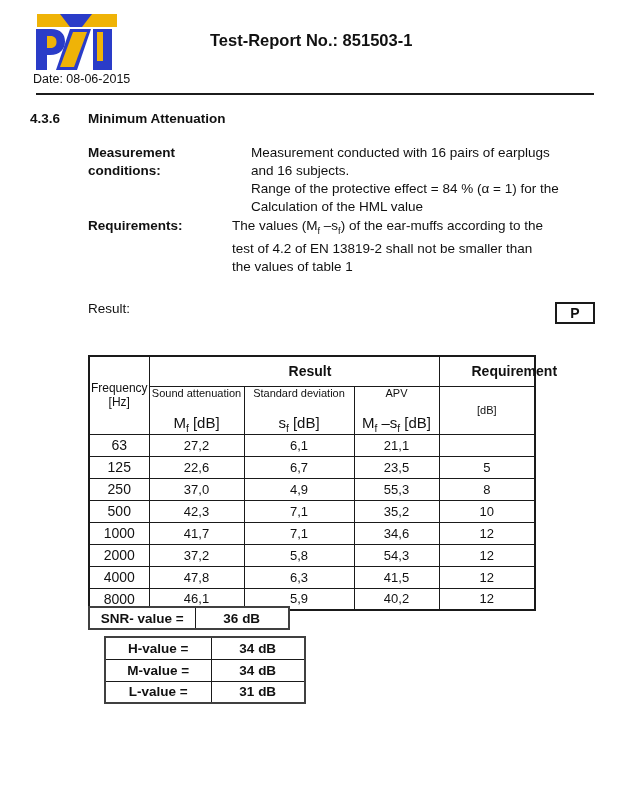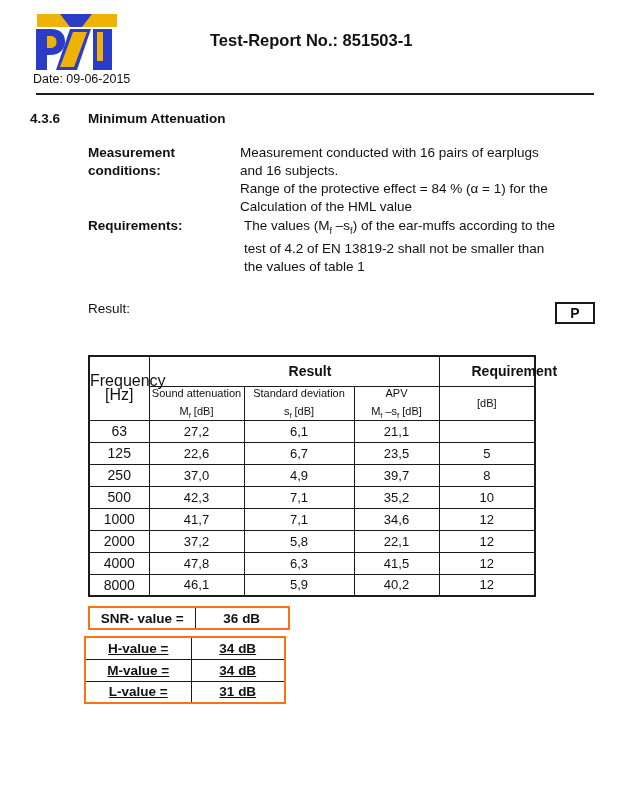--- a/index.html
+++ b/index.html
@@ -20,23 +20,23 @@
   .report-title{left:210px;top:31px;font-size:16.5px;font-weight:bold;white-space:nowrap;}
   .header-rule{left:36px;top:93px;width:558px;height:2px;background:#1c1c1c;}
 
   
   .sec-num{left:30px;top:111px;font-size:13.5px;font-weight:bold;}
   .sec-title{left:88px;top:111px;font-size:13.5px;font-weight:bold;white-space:nowrap;}
 
   .txt{font-size:13.5px;line-height:18px;white-space:nowrap;}
   .bold{font-weight:bold;}
   .meas-label{left:88px;top:144px;}
-  .meas-text{left:240px;top:144px;}
+  .meas-text{left:251px;top:144px;}
   .req-label{left:88px;top:217px;}
-  .req-text{left:244px;top:217px;}
+  .req-text{left:232px;top:217px;}
   .result-label{left:88px;top:301px;font-size:13.5px;font-weight:normal;}
 
   sub{font-size:0.68em;}
 
   .result-box{
     left:555px;top:302px;width:40px;height:22px;
     border:2px solid #1a1a1a;box-sizing:border-box;
     display:flex;align-items:center;justify-content:center;
     font-size:14px;font-weight:bold;
   }
@@ -44,50 +44,50 @@
   
   .att-table{left:88px;top:355px;}
   table{border-collapse:collapse;table-layout:fixed;background:#fff;}
   .att-table table{width:446px;}
   td,th{border:1px solid #1a1a1a;text-align:center;vertical-align:middle;padding:0;font-weight:normal;}
   .att-table table{border:2px solid #1a1a1a;}
   .row-h1{height:30px;}
   .row-h2{height:32px;}
   .row-data{height:22px;margin-left:43px;}
   .group-head{font-size:14px;font-weight:bold;padding-left:32px;}
-  .freq-head{font-size:16px;line-height:14px;}
+  .freq-head{font-size:12px;line-height:14px;}
   .sub-head{font-size:11px;line-height:13px;}
-  .sym-line{font-size:11px;margin-top:5px;}
+  .sym-line{font-size:15px;margin-top:14px;}
   .unit-head{font-size:11px;}
   .cell-freq{font-size:14px;}
   .cell-val{font-size:13px;}
 
   
   .snr-table{left:88px;top:606px;}
-  .hml-table{left:84px;top:636px;text-decoration:underline;}
-  .snr-table table,.hml-table table{width:200px;border:2px solid #f97316;}
+  .hml-table{left:104px;top:636px;}
+  .snr-table table,.hml-table table{width:200px;border:2px solid #404040;}
   .sum-row{height:22px;}
   .sum-cell{font-size:13.5px;font-weight:bold;}
 </style>
 </head>
 <body>
 
 <div class="page">
 
   <svg class="abs logo" viewBox="0 0 90 60" xmlns="http://www.w3.org/2000/svg">
     <rect x="5" y="1" width="80" height="13" fill="#efb307"></rect>
     <polygon points="28,1 60,1 50,14 38,14" fill="#2a3cc8"></polygon>
     <path d="M4,16 H19 C29,16 33,21.5 33,28.5 C33,36 28,42 18,42 H15 V57 H4 Z" fill="#2a3cc8"></path>
     <path d="M15,23 H18.5 C22.5,23 24.5,25.5 24.5,29 C24.5,32.5 22.5,35 18.5,35 H15 Z" fill="#efb307"></path>
     <polygon points="38,16 59,16 45,57 24,57" fill="#2a3cc8"></polygon>
     <polygon points="41,19 55,19 42,54 28,54" fill="#efb307"></polygon>
     <polygon points="61,16 80,16 80,57 61,57" fill="#2a3cc8"></polygon>
     <polygon points="65,19 71,19 71,48 65,48" fill="#efb307"></polygon>
   </svg>
-  <div class="abs date-label">Date: 09-06-2015</div>
+  <div class="abs date-label">Date: 08-06-2015</div>
   <div class="abs report-title">Test-Report No.: 851503-1</div>
   <div class="abs header-rule"></div>
 
   <div class="abs sec-num">4.3.6</div>
   <div class="abs txt bold meas-label">
     <div>Measurement</div>
     <div>conditions:</div>
   </div>
 
   <div class="abs sec-title">Minimum Attenuation</div>
@@ -154,42 +154,42 @@
         <td class="cell-freq">125</td>
         <td class="cell-val">22,6</td>
         <td class="cell-val">6,7</td>
         <td class="cell-val">23,5</td>
         <td class="cell-val">5</td>
       </tr>
       <tr class="row-data">
         <td class="cell-freq">250</td>
         <td class="cell-val">37,0</td>
         <td class="cell-val">4,9</td>
-        <td class="cell-val">39,7</td>
+        <td class="cell-val">55,3</td>
         <td class="cell-val">8</td>
       </tr>
       <tr class="row-data">
         <td class="cell-freq">500</td>
         <td class="cell-val">42,3</td>
         <td class="cell-val">7,1</td>
         <td class="cell-val">35,2</td>
         <td class="cell-val">10</td>
       </tr>
       <tr class="row-data">
         <td class="cell-freq">1000</td>
         <td class="cell-val">41,7</td>
         <td class="cell-val">7,1</td>
         <td class="cell-val">34,6</td>
         <td class="cell-val">12</td>
       </tr>
       <tr class="row-data">
         <td class="cell-freq">2000</td>
         <td class="cell-val">37,2</td>
         <td class="cell-val">5,8</td>
-        <td class="cell-val">22,1</td>
+        <td class="cell-val">54,3</td>
         <td class="cell-val">12</td>
       </tr>
       <tr class="row-data">
         <td class="cell-freq">4000</td>
         <td class="cell-val">47,8</td>
         <td class="cell-val">6,3</td>
         <td class="cell-val">41,5</td>
         <td class="cell-val">12</td>
       </tr>
       <tr class="row-data">

